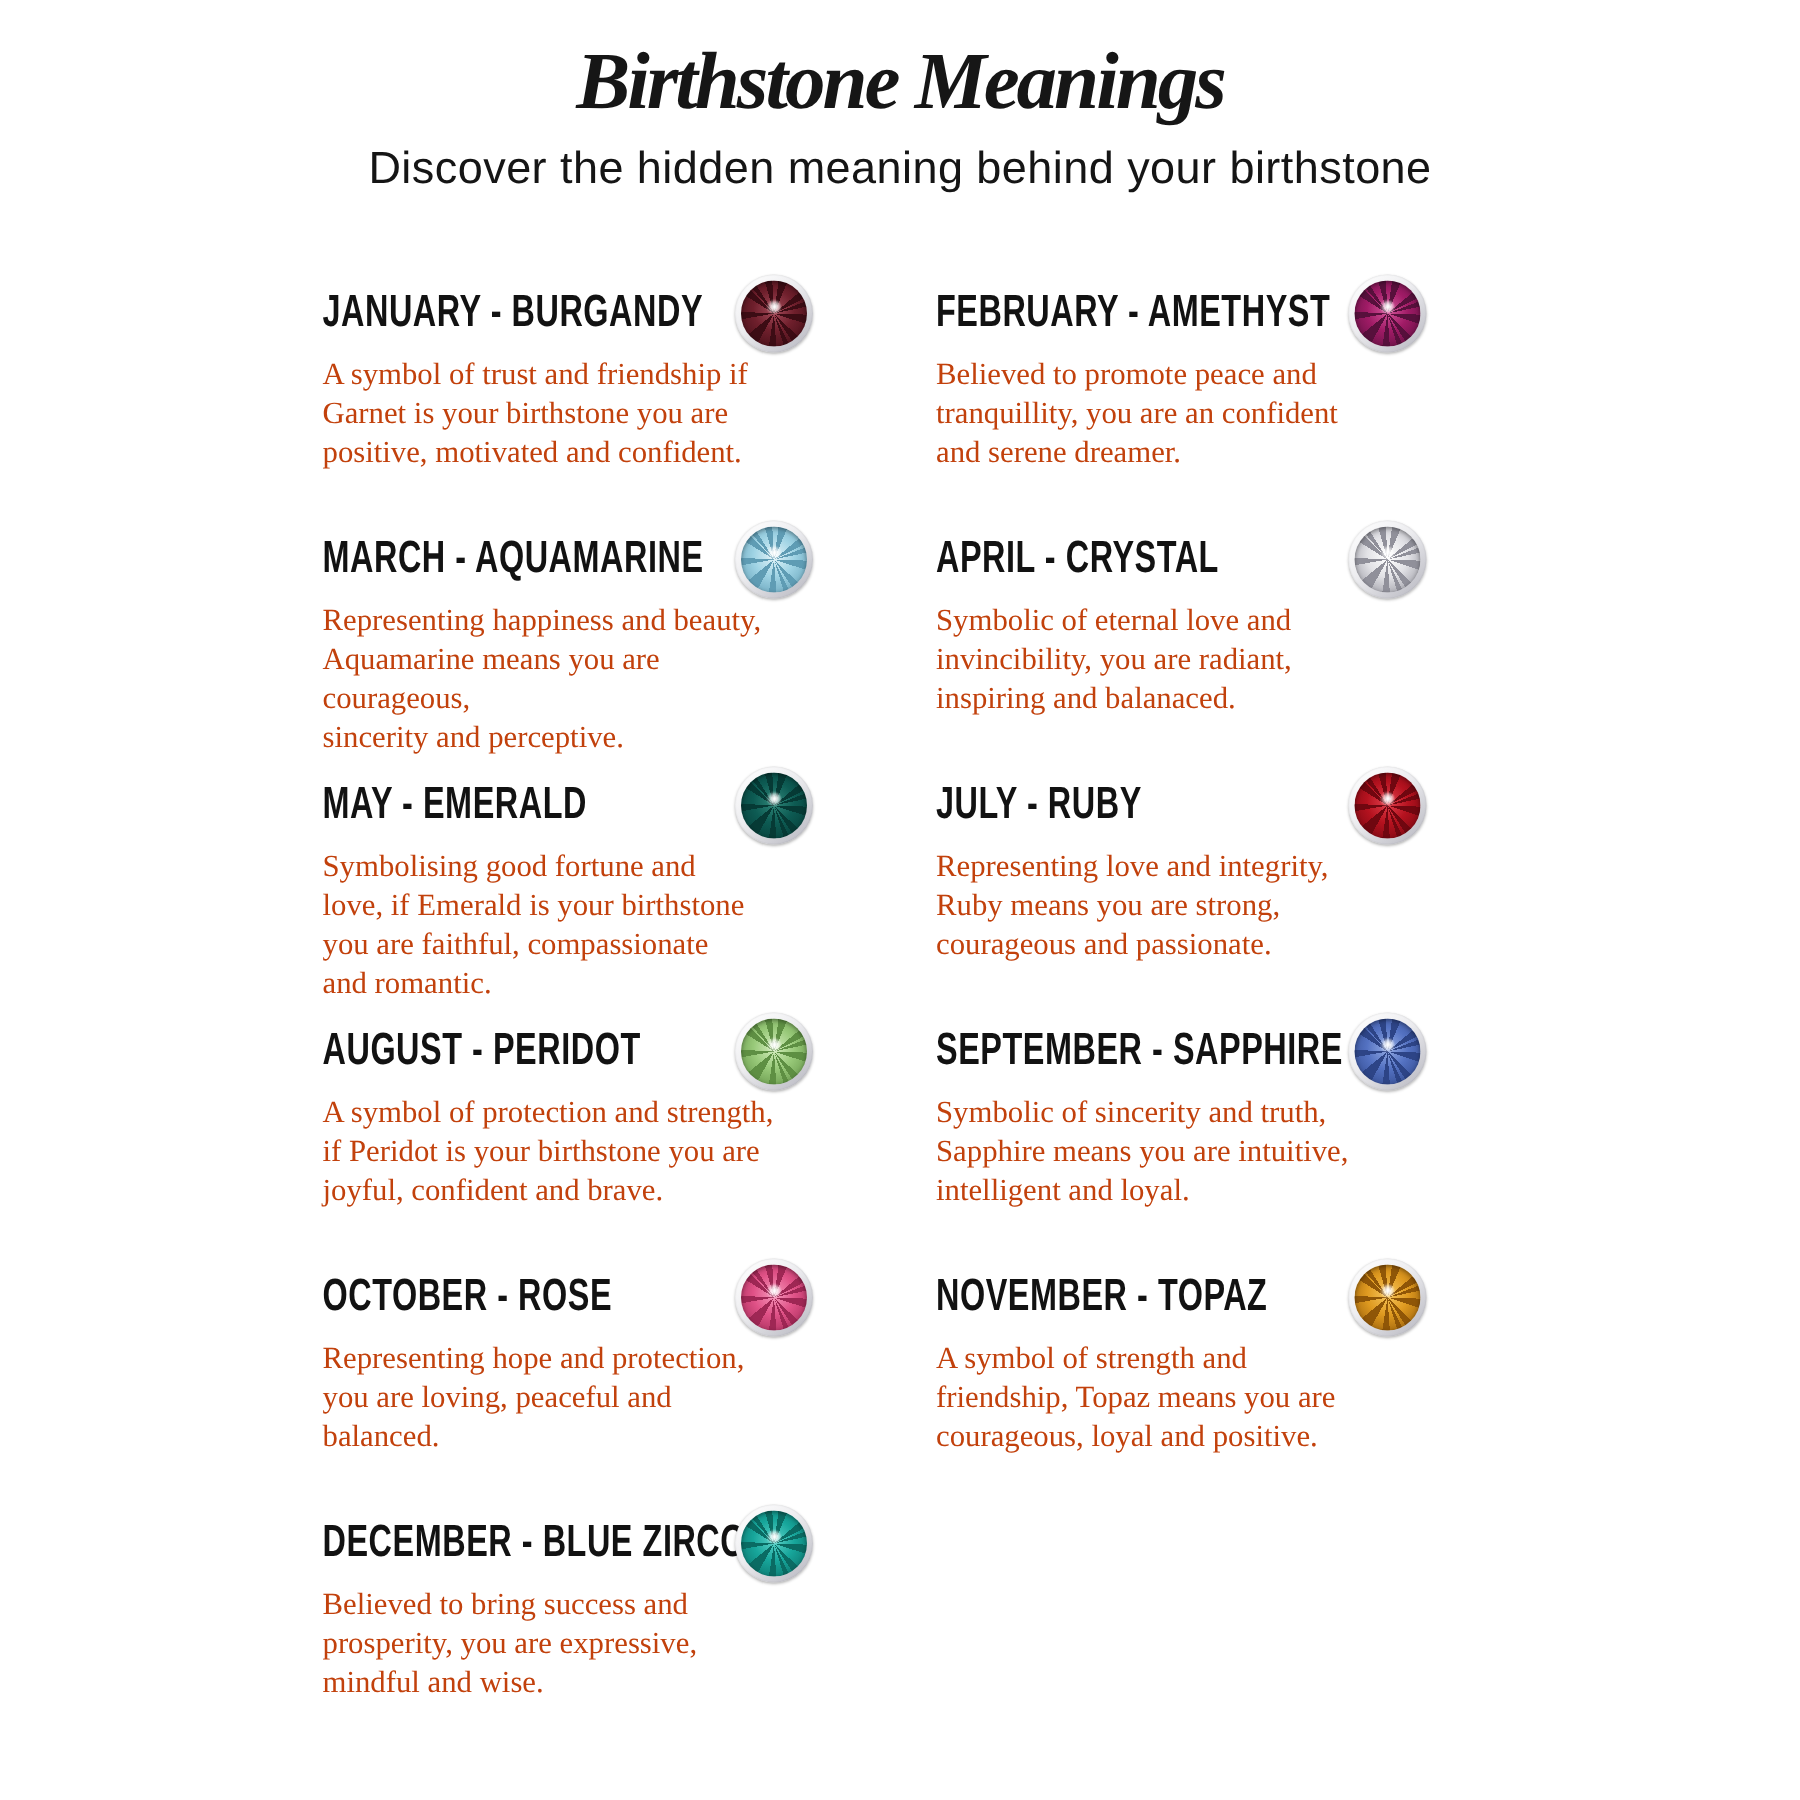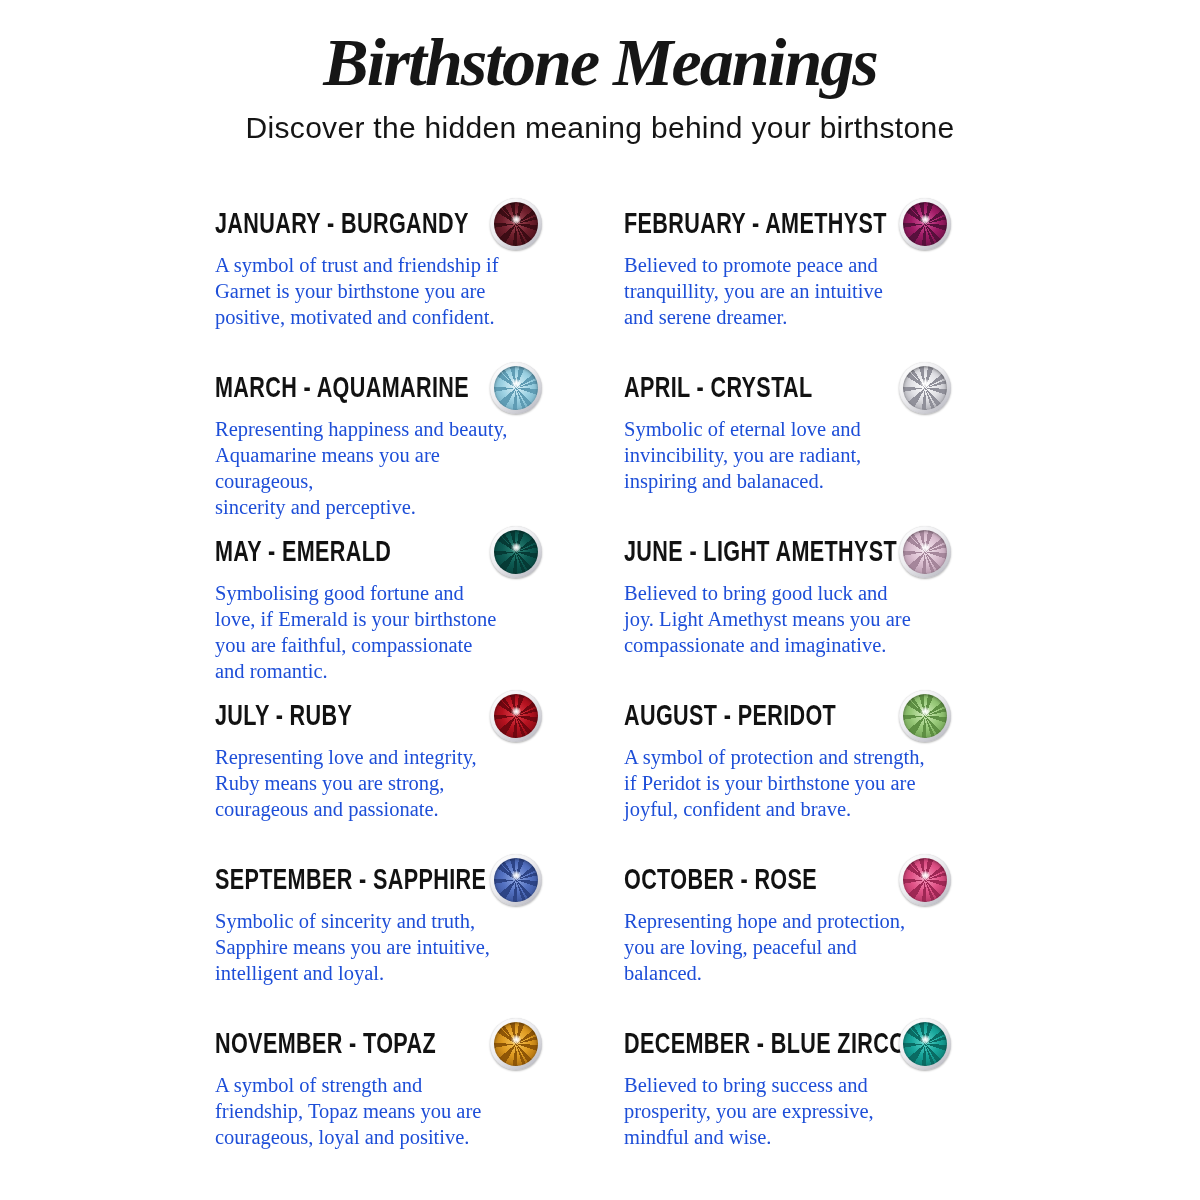--- a/index.html
+++ b/index.html
@@ -9,21 +9,21 @@
     font-family: "Liberation Sans", sans-serif;
     color: #121212;
     overflow: hidden;
   }
   .header { text-align: center; padding-top: 26px; }
   .title {
     margin: 0;
     font-family: "Liberation Serif", serif;
     font-style: italic;
     font-weight: 700;
-    font-size: 68px;
+    font-size: 54px;
     line-height: 1.06;
     letter-spacing: -2px;
     color: #161616;
   }
   .subtitle {
     margin: 13px 0 0;
     font-size: 30px;
     font-weight: 400;
     letter-spacing: 0.3px;
     color: #151515;
@@ -47,21 +47,21 @@
     transform: scaleX(0.72);
     transform-origin: left center;
     color: #121212;
   }
   .entry-desc {
     margin: 14px 0 0;
     font-family: "Liberation Serif", serif;
     font-size: 20.5px;
     line-height: 26px;
     white-space: pre-line;
-    color: #1d4ed8;
+    color: #c2410c;
     max-width: 340px;
   }
   .stone {
     position: absolute;
     top: 6px; right: 0;
     width: 52px; height: 52px;
     border-radius: 50%;
     background: linear-gradient(140deg, #ffffff 5%, #ececef 45%, #b4b4bd 100%);
     box-shadow: 0 1px 2px rgba(0,0,0,0.30), inset 0 0 1px rgba(0,0,0,0.18);
   }
@@ -105,21 +105,21 @@
 positive, motivated and confident.</p>
   </section>
 
   <section class="entry">
     <h2 class="entry-heading">FEBRUARY - AMETHYST</h2>
     <div class="stone" style="--base: #a01b66; --dark: #57103c; --light: #d4569b;">
       <div class="stone-inner"></div>
       <div class="stone-glint"></div>
     </div>
     <p class="entry-desc">Believed to promote peace and
-tranquillity, you are an intuitive
+tranquillity, you are an confident
 and serene dreamer.</p>
   </section>
 
   <section class="entry">
     <h2 class="entry-heading">MARCH - AQUAMARINE</h2>
     <div class="stone" style="--base: #9fd3e4; --dark: #5f9cb4; --light: #e2f3f8;">
       <div class="stone-inner"></div>
       <div class="stone-glint"></div>
     </div>
     <p class="entry-desc">Representing happiness and beauty,
@@ -143,30 +143,20 @@
     <div class="stone" style="--base: #0d5b53; --dark: #063a35; --light: #2f8678;">
       <div class="stone-inner"></div>
       <div class="stone-glint"></div>
     </div>
     <p class="entry-desc">Symbolising good fortune and
 love, if Emerald is your birthstone
 you are faithful, compassionate
 and romantic.</p>
   </section>
 
-  <section class="entry">
-    <h2 class="entry-heading">JUNE - LIGHT AMETHYST</h2>
-    <div class="stone" style="--base: #dcc0d2; --dark: #a5869b; --light: #f4e6ee;">
-      <div class="stone-inner"></div>
-      <div class="stone-glint"></div>
-    </div>
-    <p class="entry-desc">Believed to bring good luck and
-joy. Light Amethyst means you are
-compassionate and imaginative.</p>
-  </section>
 
   <section class="entry">
     <h2 class="entry-heading">JULY - RUBY</h2>
     <div class="stone" style="--base: #b5121f; --dark: #700710; --light: #e2404d;">
       <div class="stone-inner"></div>
       <div class="stone-glint"></div>
     </div>
     <p class="entry-desc">Representing love and integrity,
 Ruby means you are strong,
 courageous and passionate.</p>

